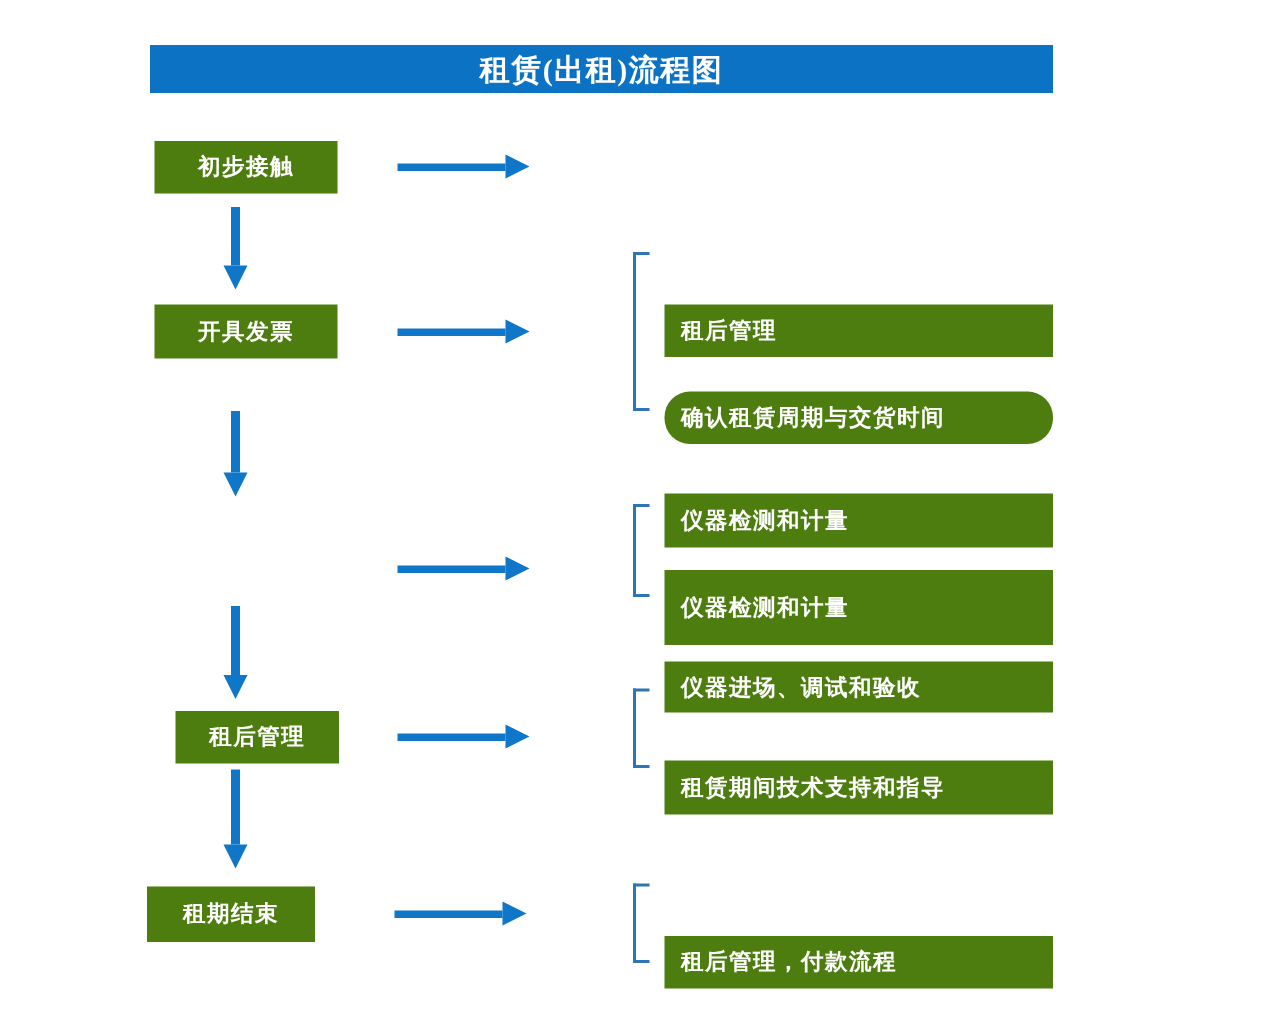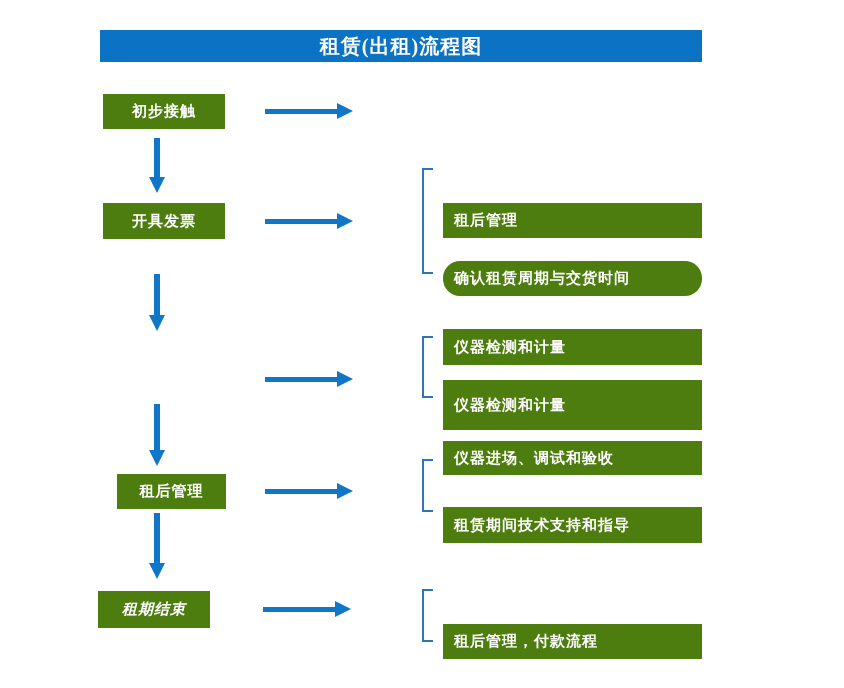--- a/index.html
+++ b/index.html
@@ -65,21 +65,21 @@
 </head>
 <body>
 
 <div class="canvas">
 
   <div class="title-bar">租赁(出租)流程图</div>
 
   <div class="box lbox" style="left:103px; top:78px;  width:122px; height:35px;">初步接触</div>
   <div class="box lbox" style="left:103px; top:187px; width:122px; height:36px;">开具发票</div>
   <div class="box lbox" style="left:117px; top:458px; width:109px; height:35px;">租后管理</div>
-  <div class="box lbox" style="left:98px;  top:575px; width:112px; height:37px;font-style:italic;">租期结束</div>
+  <div class="box lbox" style="left:98px;  top:575px; width:112px; height:37px;">租期结束</div>
 
   <div class="varrow" style="left:149px; top:122px;">
     <div class="shaft" style="height:39px;"></div>
     <div class="head"></div>
   </div>
   <div class="varrow" style="left:149px; top:258px;">
     <div class="shaft" style="height:41px;"></div>
     <div class="head"></div>
   </div>
   <div class="varrow" style="left:149px; top:388px;">

